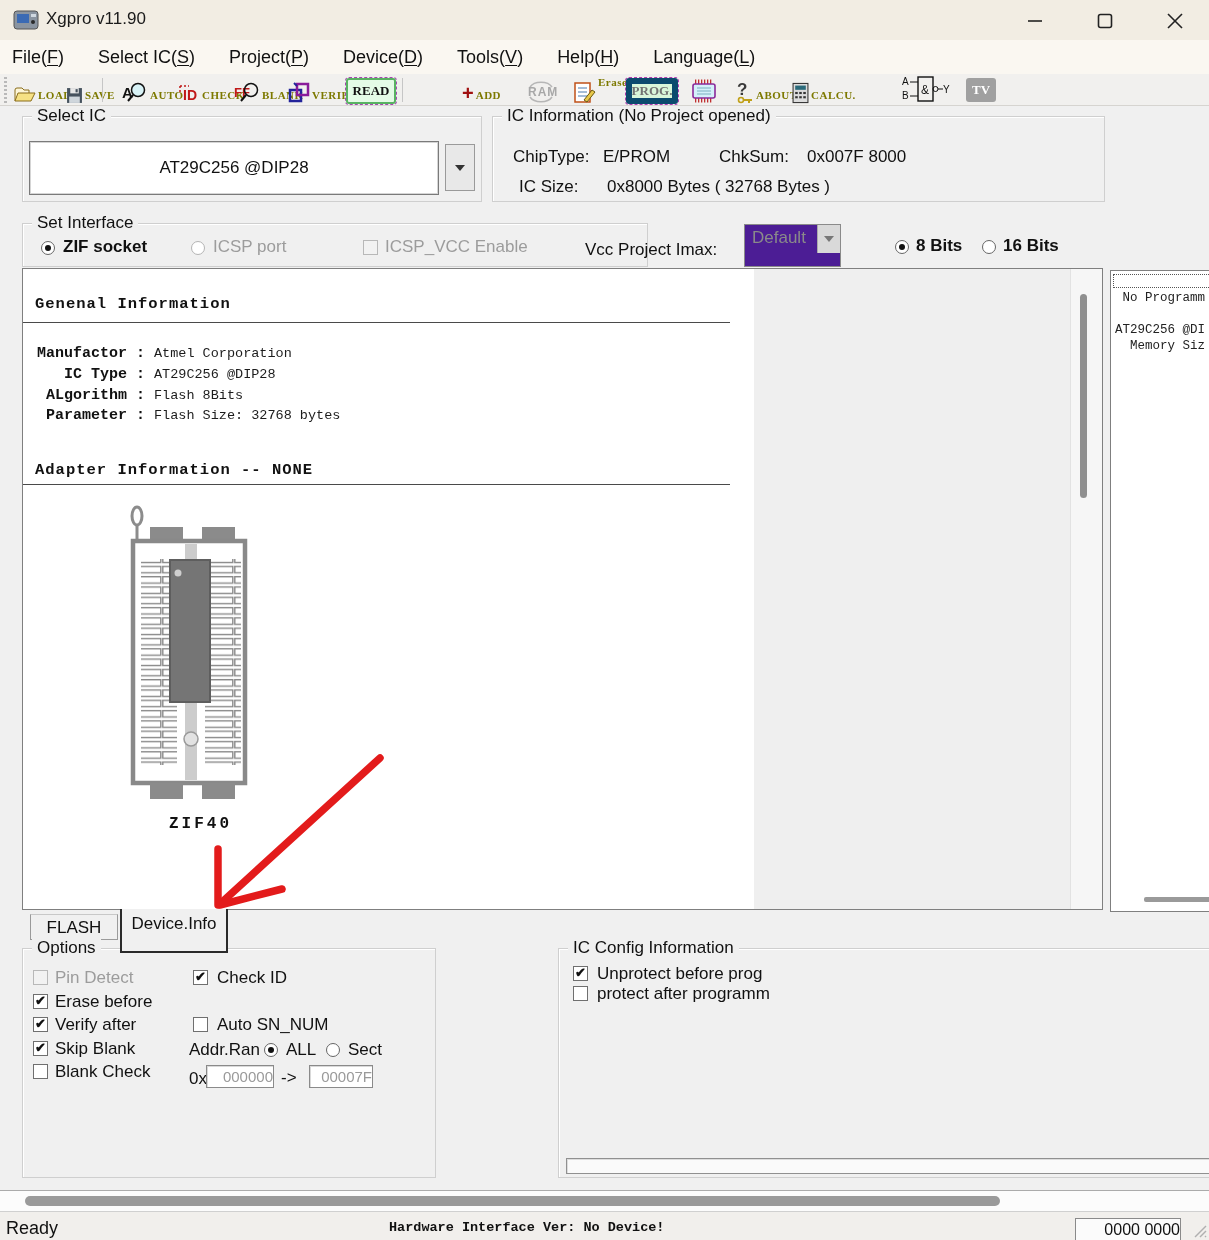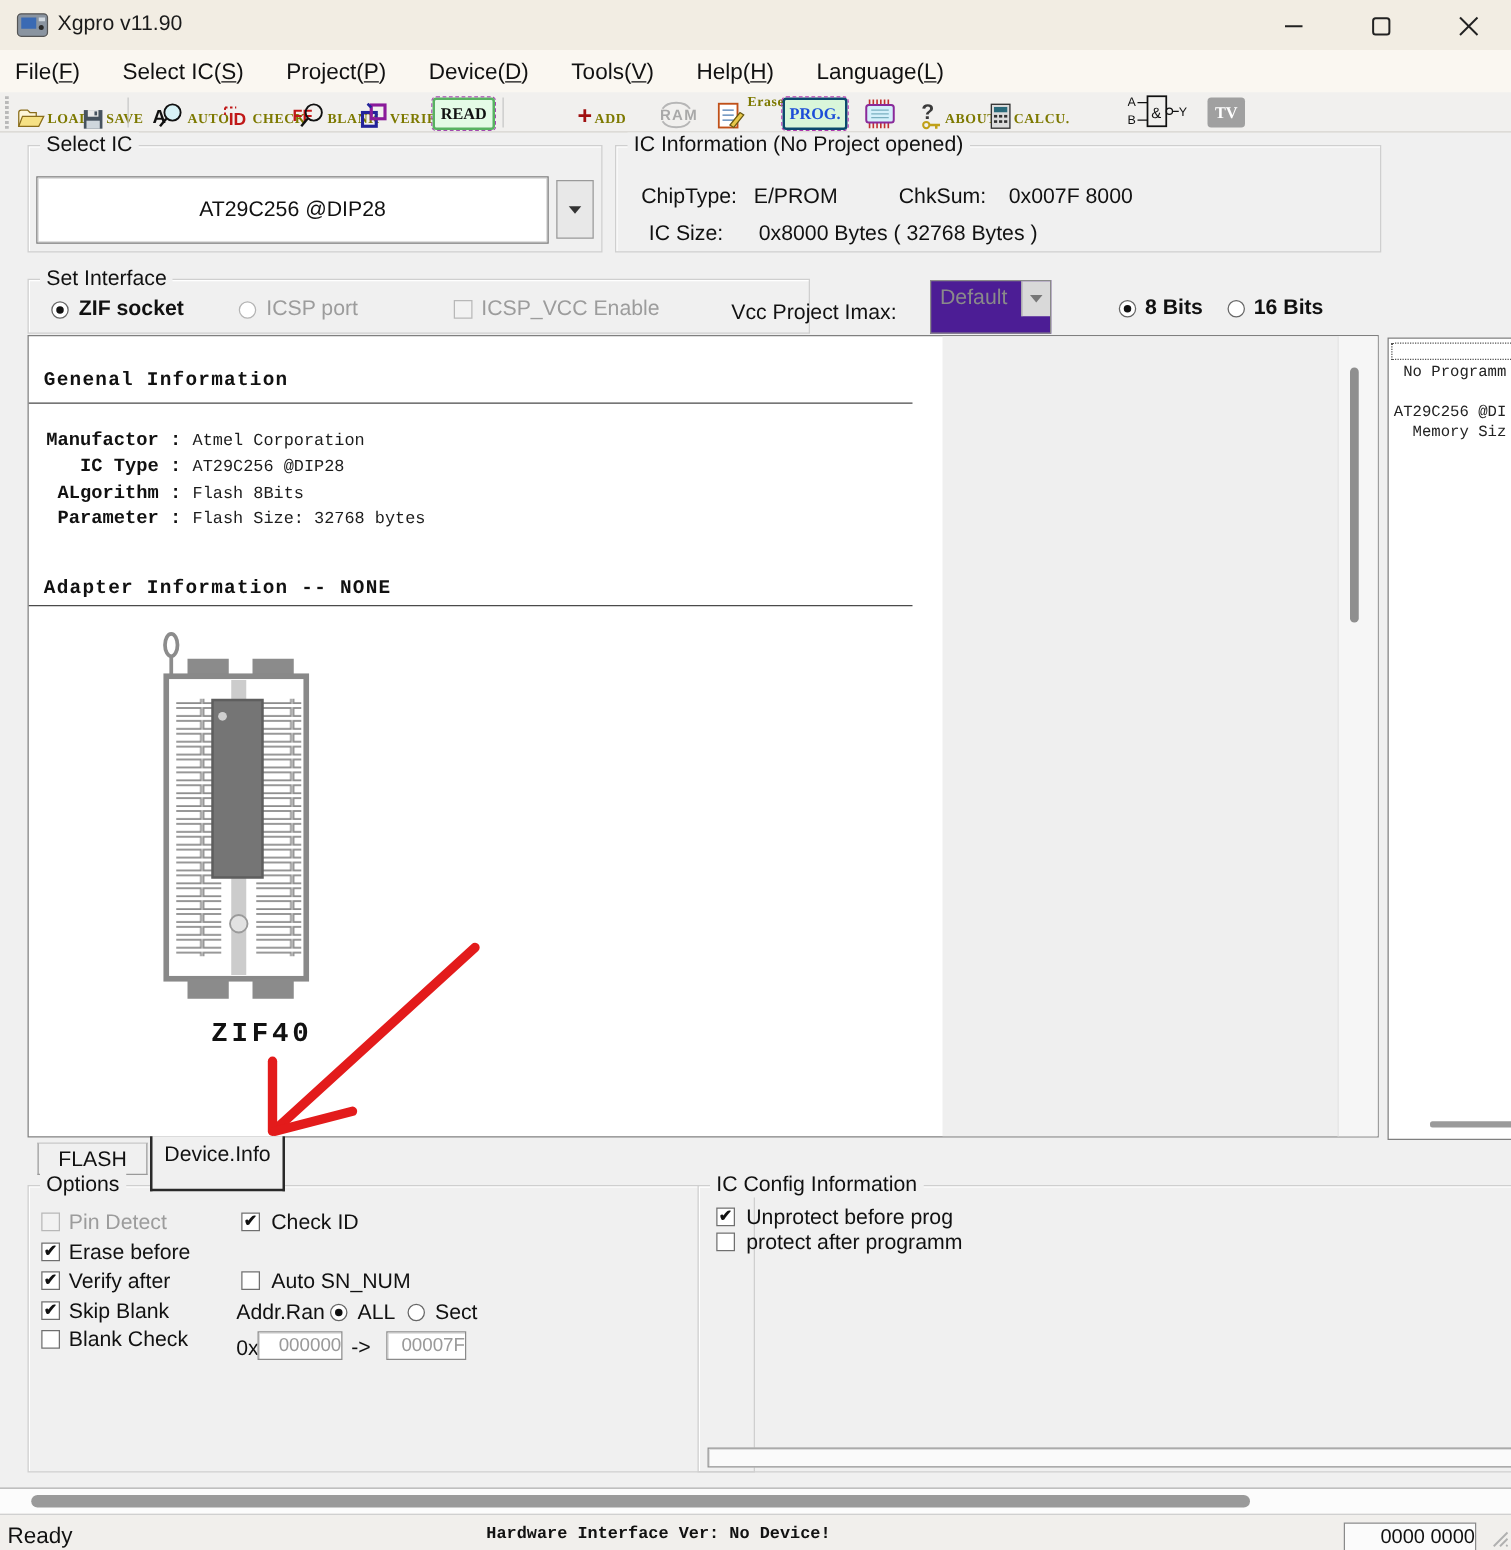--- a/index.html
+++ b/index.html
@@ -15,21 +15,21 @@
   .menu-item{white-space:nowrap}
   .menu-item u{text-underline-offset:2px}
   
   .toolbar{position:absolute;left:0;top:74px;width:1209px;height:32px;background:#f1f0ee;border-bottom:1px solid #d6d4d0}
   .gripper{position:absolute;left:4px;top:3px;width:3px;height:26px;background-image:repeating-linear-gradient(#b9b9b9 0 2px,transparent 2px 4px)}
   .tbi{position:absolute;top:76px;display:flex;align-items:flex-end;gap:2px;height:28px}
   .tblbl{font-family:"Liberation Serif",serif;font-weight:bold;font-size:11px;color:#7d7900;padding-bottom:3px;letter-spacing:.5px}
   .tbsep{position:absolute;top:78px;width:1px;height:24px;background:#c6c6c6}
   .tb-btn{position:absolute;top:78px;height:26px;display:flex;align-items:center;justify-content:center;font-family:"Liberation Serif",serif;font-weight:bold;font-size:13px}
   .read-btn{left:346px;width:50px;background:#e4fbe6;border:2px solid #58b262;outline:1.5px dashed #a44ab0;color:#111;border-radius:3px}
-  .prog-btn{left:626px;width:52px;background:#d9f6da;border:2px solid #0c4a6e;outline:1.5px dashed #b03ab0;color:#1d4ed8;border-radius:3px}
+  .prog-btn{left:626px;width:52px;background:#d9f6da;border:6px solid #0c4a6e;outline:1.5px dashed #b03ab0;color:#737373;border-radius:3px}
   .tv-btn{left:966px;width:30px;height:24px;background:#a0a0a0;border-radius:3px;color:#fff;font-family:Liberation Serif, serif;font-size:13px;top:78px}
   
   .grp{position:absolute;border:1px solid #cfcfcf;box-shadow:inset 1px 1px 0 #fff}
   .grp-legend{position:absolute;top:-11px;left:9px;background:#f0f0f0;padding:0 5px;font-size:17px;white-space:nowrap}
   
   .cb{position:absolute;width:15px;height:15px;background:#fff;border:1px solid #6f6f6f}
   .cb.checked::after{content:"✔";position:absolute;left:1px;top:-2px;font-size:13px;font-weight:bold;color:#111}
   .cb.disabled{border-color:#b8b8b8;background:#f2f2f2}
   .rd{position:absolute;width:14px;height:14px;border:1px solid #666;border-radius:50%;background:#fff}
   .rd.checked::after{content:"";position:absolute;left:3px;top:3px;width:6px;height:6px;border-radius:50%;background:#111}
@@ -42,21 +42,21 @@
   .main-panel{position:absolute;left:22px;top:268px;width:1081px;height:642px;background:#fff;border:1px solid #7f7f7f}
   .mp-gray{position:absolute;left:731px;top:0;width:348px;height:640px;background:#efefef}
   .mp-scrollstrip{position:absolute;left:1047px;top:0;width:32px;height:640px;background:#f6f6f6;border-left:1px solid #e2e2e2}
   .mp-vthumb{position:absolute;left:1057px;top:25px;width:7px;height:204px;background:#8f8f8f;border-radius:4px}
   .info-h{position:absolute;left:12px;font-family:"Liberation Mono","DejaVu Sans Mono",monospace;font-weight:bold;font-size:15.5px;letter-spacing:1px;white-space:pre}
   .info-hr{position:absolute;left:0;width:707px;height:1px;background:#4a4a4a}
   .info-row{position:absolute;left:12px;white-space:pre;font-family:"Liberation Mono","DejaVu Sans Mono",monospace}
   .info-row .il{display:inline-block;width:92px;text-align:right;font-weight:bold;font-size:15px}
   .info-row .isep{font-weight:bold;font-size:15px}
   .info-row .iv{font-size:13.5px;color:#1c1c1c}
-  .zif-label{position:absolute;left:146px;top:546px;font-family:"Liberation Mono","DejaVu Sans Mono",monospace;font-weight:bold;font-size:22px;letter-spacing:3px}
+  .zif-label{position:absolute;left:146px;top:546px;font-family:"Liberation Mono","DejaVu Sans Mono",monospace;font-weight:bold;font-size:16px;letter-spacing:3px}
   
   .rpanel{position:absolute;left:1110px;top:270px;width:110px;height:642px;background:#fff;border:1px solid #7f7f7f}
   .rp-focus{position:absolute;left:2px;top:3px;width:104px;height:14px;border:1px dotted #555}
   .rp-line{position:absolute;left:4px;white-space:pre;font-family:"Liberation Mono","DejaVu Sans Mono",monospace;font-size:12.5px;color:#222}
   .rp-hthumb{position:absolute;left:33px;top:626px;width:72px;height:5px;background:#9a9a9a;border-radius:2px}
   
   .tab{position:absolute;background:#f0f0f0;text-align:center;font-size:17px}
   .tab-flash{left:30px;top:914px;width:88px;height:26px;line-height:25px;border:1px solid #9a9a9a;border-top:1px solid #c8c8c8}
   .tab-device{left:120px;top:909px;width:108px;height:44px;line-height:29px;border:2px solid #2a2a2a;border-top:none;z-index:5}
   
@@ -314,21 +314,21 @@
   <div class="rp-line" style="top:20px"> No Programm</div>
   <div class="rp-line" style="top:36px"></div>
   <div class="rp-line" style="top:52px">AT29C256 @DI</div>
   <div class="rp-line" style="top:68px">  Memory Siz</div>
   <div class="rp-hthumb"></div>
 </div>
 
 <div class="tab tab-flash">FLASH</div>
 <div class="tab tab-device">Device.Info</div>
 
-<div class="grp" style="left:22px;top:948px;width:582px;height:230px">
+<div class="grp" style="left:22px;top:948px;width:414px;height:230px">
   <span class="grp-legend">Options</span>
   <span class="cb disabled" style="left:10px;top:21px"></span>
   <span class="lbl dis" style="left:32px;top:19px">Pin Detect</span>
   <span class="cb checked" style="left:170px;top:21px"></span>
   <span class="lbl" style="left:194px;top:19px">Check ID</span>
   <span class="cb checked" style="left:10px;top:45px"></span>
   <span class="lbl" style="left:32px;top:43px">Erase before</span>
   <span class="cb checked" style="left:10px;top:68px"></span>
   <span class="lbl" style="left:32px;top:66px">Verify after</span>
   <span class="cb" style="left:170px;top:68px"></span>

